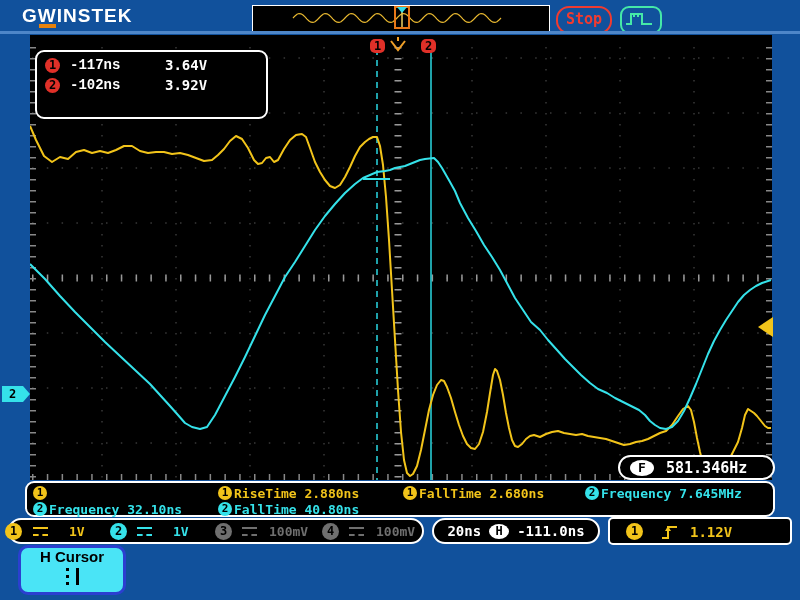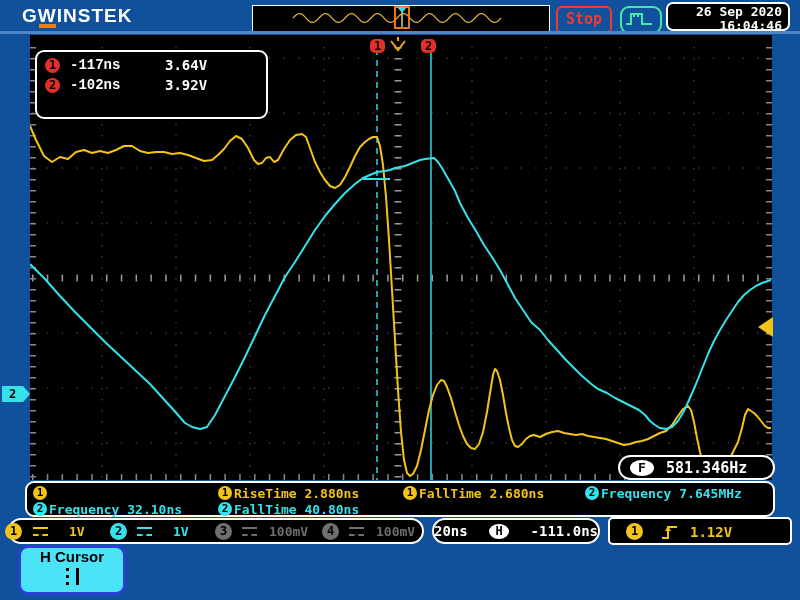--- a/index.html
+++ b/index.html
@@ -8,21 +8,21 @@
   .abs{position:absolute;}
 
   
   .header{position:absolute;left:0;top:0;width:800px;height:18px;background:#11519c;}
   .hsep{position:absolute;left:0;top:31px;width:800px;height:3px;background:#4e86c8;}
   .logo{position:absolute;left:22px;top:5px;color:#fff;font-family:"Liberation Sans",sans-serif;
         font-weight:bold;font-size:19px;letter-spacing:1px;}
   .logo-bar{position:absolute;left:39px;top:24px;width:17px;height:4px;background:#e8820c;}
   .preview{position:absolute;left:252px;top:5px;width:296px;height:25px;background:#000;border:1px solid #fff;}
   .stop-btn{position:absolute;left:556px;top:6px;width:52px;height:24px;border:2px solid #f03b30;
-            border-radius:6px;color:#f03b30;font-weight:bold;font-size:15px;text-align:center;line-height:23px;}
+            border-radius:13px;color:#f03b30;font-weight:bold;font-size:15px;text-align:center;line-height:23px;}
   .trig-btn{position:absolute;left:620px;top:6px;width:38px;height:24px;border:2px solid #45e8a8;border-radius:9px;}
   .datetime{position:absolute;left:666px;top:2px;width:124px;height:29px;background:#000;border:2px solid #fff;
             border-radius:7px;color:#fff;font-weight:bold;font-size:13px;text-align:right;
             padding:1px 6px 0 0;line-height:14px;box-sizing:border-box;}
 
   
   .grat{position:absolute;left:30px;top:35px;width:742px;height:445px;background:#000;}
   .grat svg{position:absolute;left:0;top:0;}
 
   .red-marker{position:absolute;width:15px;height:14px;background:#e03028;border-radius:5px;
@@ -57,21 +57,21 @@
              font-weight:bold;font-size:13px;white-space:nowrap;}
   .ch-badge{width:14px;height:14px;border-radius:50%;color:#000;text-align:center;line-height:14px;
             font-size:11px;font-weight:bold;flex:0 0 auto;}
   .bg-y{background:#f2c41a;} .bg-c{background:#35e2ea;} .bg-g{background:#6f6f6f;}
   .col-y{color:#f2c41a;} .col-c{color:#35e2ea;} .col-g{color:#6f6f6f;}
 
   
   .sbox{position:absolute;background:#000;border:2px solid #fff;border-radius:13px;box-sizing:border-box;z-index:7;}
   .ch-box{left:8px;top:518px;width:416px;height:26px;}
   .time-box{left:432px;top:518px;width:168px;height:26px;display:flex;align-items:center;
-            justify-content:space-between;gap:8px;color:#fff;font-weight:bold;font-size:14px;}
+            justify-content:center;gap:8px;color:#fff;font-weight:bold;font-size:14px;}
   .trig-box{left:608px;top:517px;width:184px;height:28px;border-radius:5px;}
   .ch-item{position:absolute;top:2px;height:18px;display:flex;align-items:center;font-weight:bold;font-size:13px;}
   .dc{position:relative;width:15px;height:9px;display:inline-block;}
   .dc::before{content:"";position:absolute;left:0;right:0;top:0;height:2px;background:currentColor;}
   .dc::after{content:"";position:absolute;left:0;right:0;bottom:0;border-bottom:2px dashed currentColor;}
   .h-circle{width:20px;height:15px;background:#fff;border-radius:50%;color:#000;font-weight:bold;
             font-size:12px;text-align:center;line-height:15px;}
 
   
   .hcursor{position:absolute;left:18px;top:545px;width:108px;height:50px;background:#4ae4f6;
@@ -98,24 +98,20 @@
           <polygon points="144,1 154,1 149,7" fill="#30dce8"></polygon>
         </svg>
     </div>
     <div class="stop-btn">Stop</div>
     <div class="trig-btn">
       <svg width="34" height="20">
         <polyline points="4,16 9,16 9,6 20,6 20,16 30,16" fill="none" stroke="#45e8a8" stroke-width="2"></polyline>
         <line x1="12" y1="6" x2="12" y2="9" stroke="#45e8a8" stroke-width="2"></line>
         <line x1="16" y1="6" x2="16" y2="9" stroke="#45e8a8" stroke-width="2"></line>
       </svg>
-    </div>
-    <div class="datetime">
-      <div>26 Sep 2020</div>
-      <div>16:04:46</div>
     </div>
   </div>
   <div class="hsep"></div>
 
   <div class="grat">
     <svg id="grid-svg" width="742" height="445">
         <line x1="72" y1="12" x2="72" y2="443" stroke="#555" stroke-width="1" stroke-dasharray="1.5 9.5"></line>
         <line x1="146" y1="12" x2="146" y2="443" stroke="#555" stroke-width="1" stroke-dasharray="1.5 9.5"></line>
         <line x1="220" y1="12" x2="220" y2="443" stroke="#555" stroke-width="1" stroke-dasharray="1.5 9.5"></line>
         <line x1="294" y1="12" x2="294" y2="443" stroke="#555" stroke-width="1" stroke-dasharray="1.5 9.5"></line>

